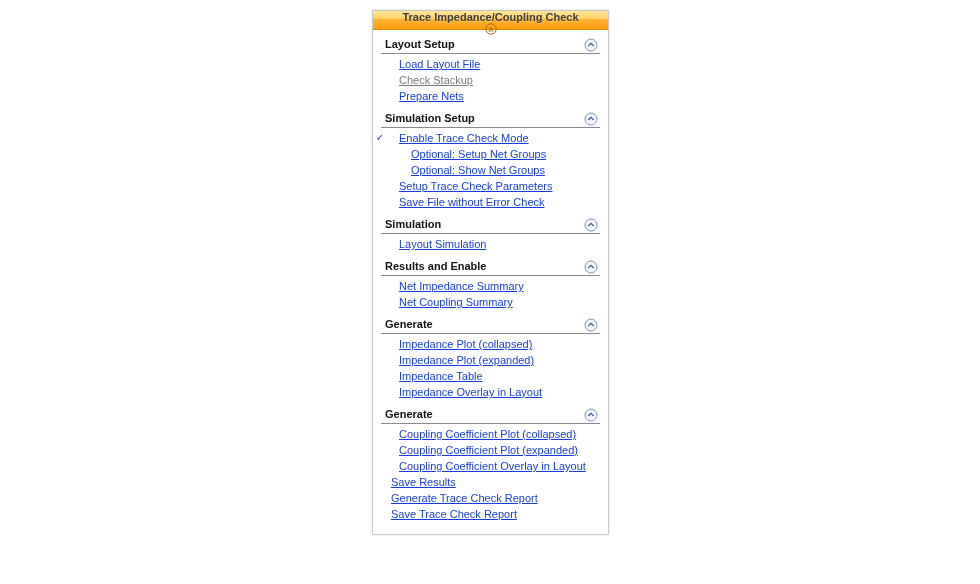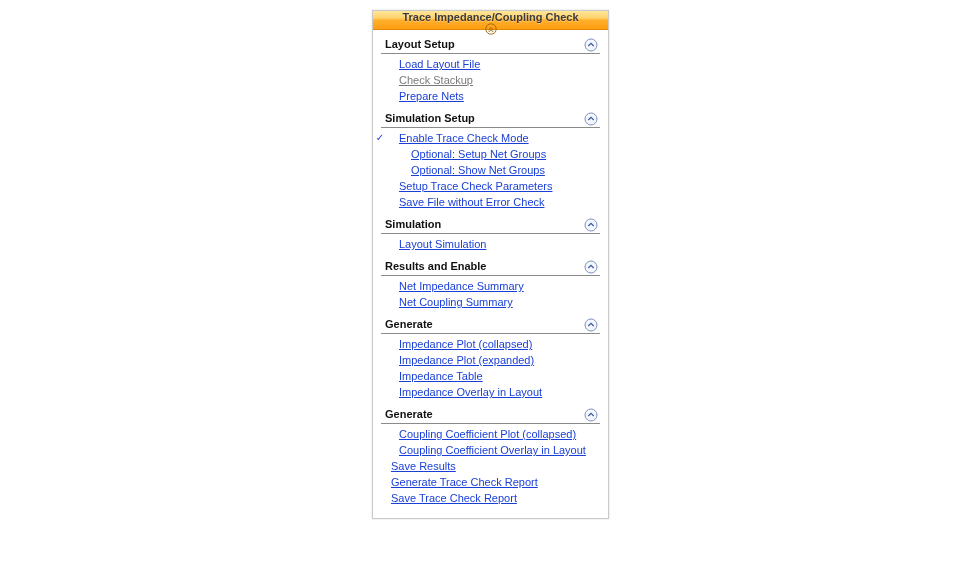--- a/index.html
+++ b/index.html
@@ -249,20 +249,23 @@
             <circle cx="7" cy="7" r="6" fill="#f4f7fc" stroke="#7b93c2" stroke-width="1"></circle>
             <path d="M4.3 8.0 L7 5.3 L9.7 8.0" fill="none" stroke="#3a5ca8" stroke-width="1.3"></path>
           </svg>
         </span>
       </div>
       <div class="section-items">
         <div class="item">
           <span class="item-label">Coupling Coefficient Plot (collapsed)</span>
         </div>
         <div class="item">
+          <span class="item-label">Coupling Coefficient Plot (expanded)</span>
+        </div>
+        <div class="item">
           <span class="item-label">Coupling Coefficient Overlay in Layout</span>
         </div>
         <div class="item extra">
           <span class="item-label">Save Results</span>
         </div>
         <div class="item extra">
           <span class="item-label">Generate Trace Check Report</span>
         </div>
         <div class="item extra">
           <span class="item-label">Save Trace Check Report</span>

